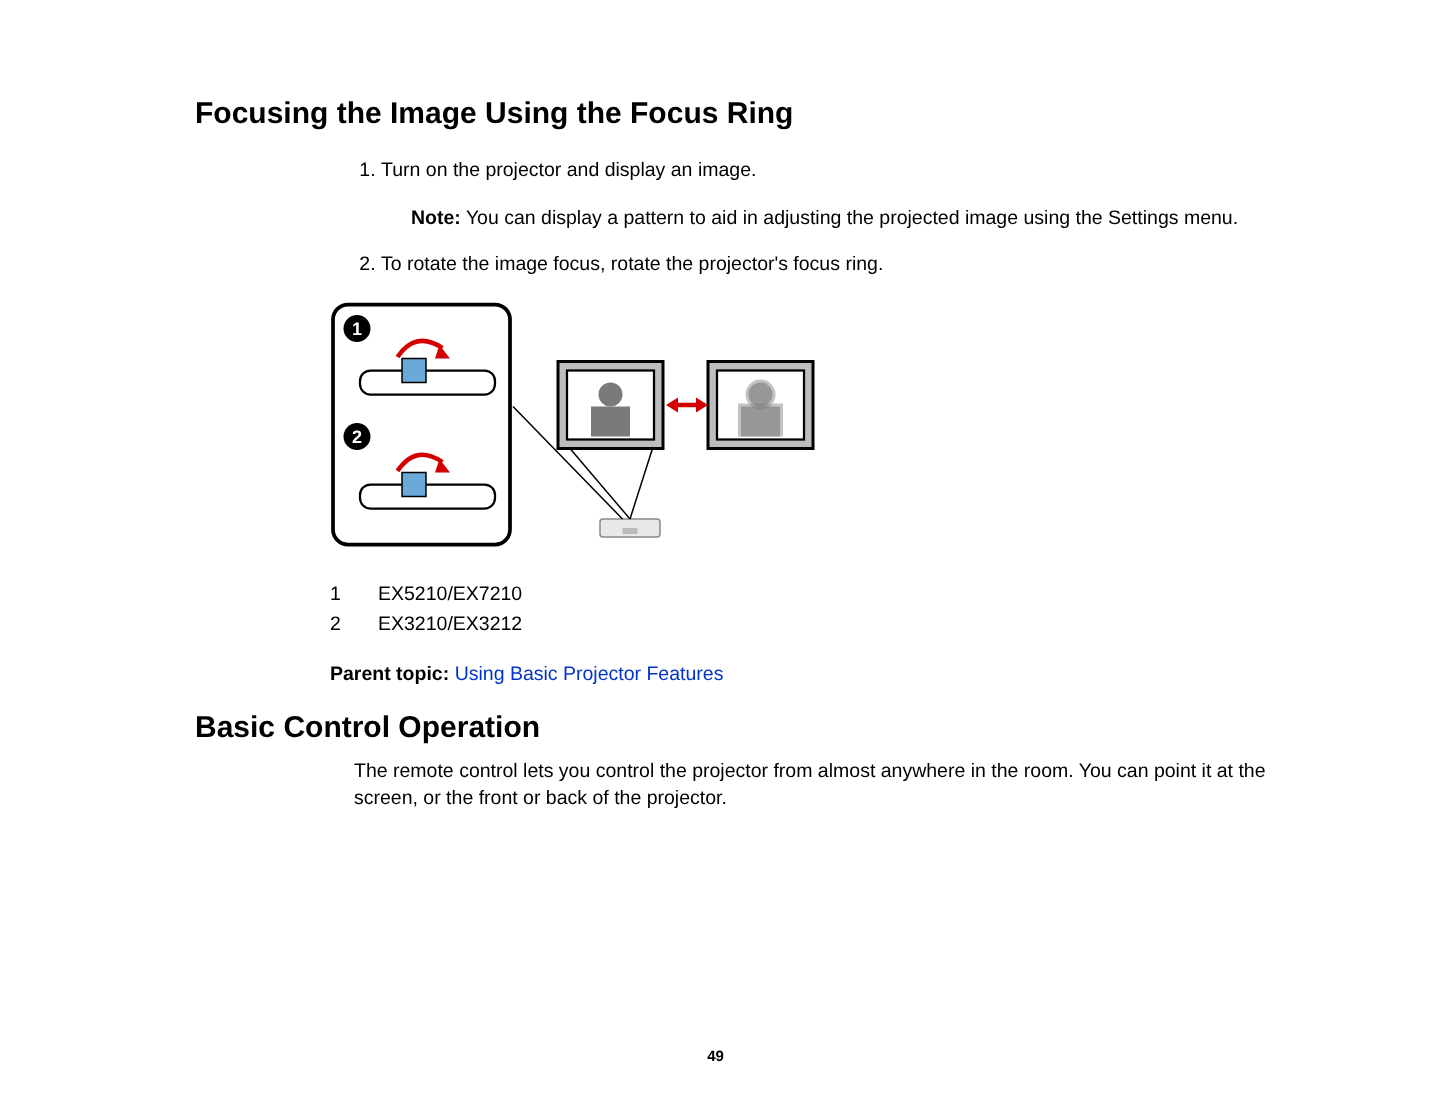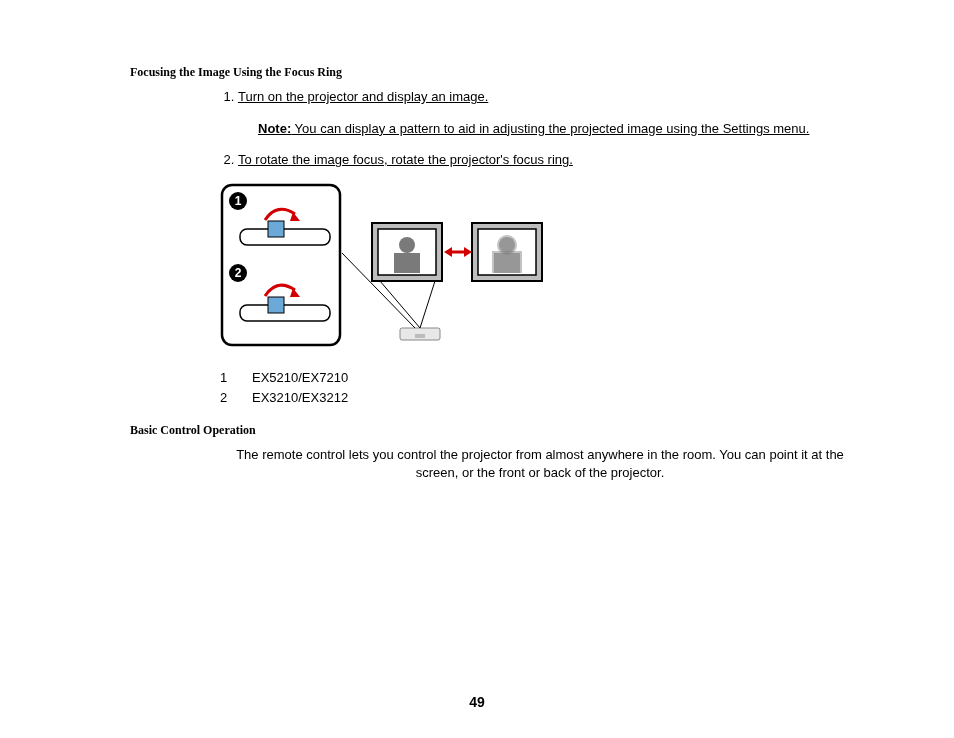--- a/index.html
+++ b/index.html
@@ -8,32 +8,30 @@
     color: #000;
     margin: 0;
     background: #fff;
     width: 954px;
     height: 738px;
     position: relative;
     box-sizing: border-box;
     padding: 65px 110px 40px 130px;
   }
   h2 {
-    font-size: 12px;
+    font-size: 20px;
     font-weight: bold;
     margin: 0 0 8px 0;
-    font-family: Liberation Serif, serif;
   }
   .indent {
     margin-left: 90px;
   }
   ol {
-    margin: 0;
+    margin: 16px;
     padding-left: 18px;
-    text-decoration: underline;
   }
   ol > li {
     margin-bottom: 14px;
     line-height: 1.35;
   }
   .note {
     margin-top: 14px;
     padding-left: 20px;
   }
   .note-label {
@@ -59,29 +57,28 @@
     font-weight: bold;
   }
   .pt-link {
     color: #0033cc;
     text-decoration: none;
     cursor: pointer;
   }
   .para {
     margin: 6px 0 10px 16px;
     line-height: 1.35;
-    text-align: center;
   }
   .page-number {
     position: absolute;
     bottom: 28px;
     left: 0;
     right: 0;
     text-align: center;
-    font-size: 14px;
+    font-size: 10px;
     font-weight: bold;
   }
 </style>
 </head>
 <body>
 
 <h2>Focusing the Image Using the Focus Ring</h2>
 
 <div class="indent">
   <ol>
@@ -152,20 +149,24 @@
     <div class="legend-row">
       <span class="legend-num">1</span>
       <span>EX5210/EX7210</span>
     </div>
     <div class="legend-row">
       <span class="legend-num">2</span>
       <span>EX3210/EX3212</span>
     </div>
   </div>
 
+  <div class="parent-topic">
+    <span class="pt-label">Parent topic:</span>
+    <a class="pt-link">Using Basic Projector Features</a>
+  </div>
 </div>
 
 <h2>Basic Control Operation</h2>
 <div class="indent">
   <div class="para">The remote control lets you control the projector from almost anywhere in the room. You can point it at the screen, or the front or back of the projector.</div>
 </div>
 
 <div class="page-number">49</div>
 
 </body></html>

